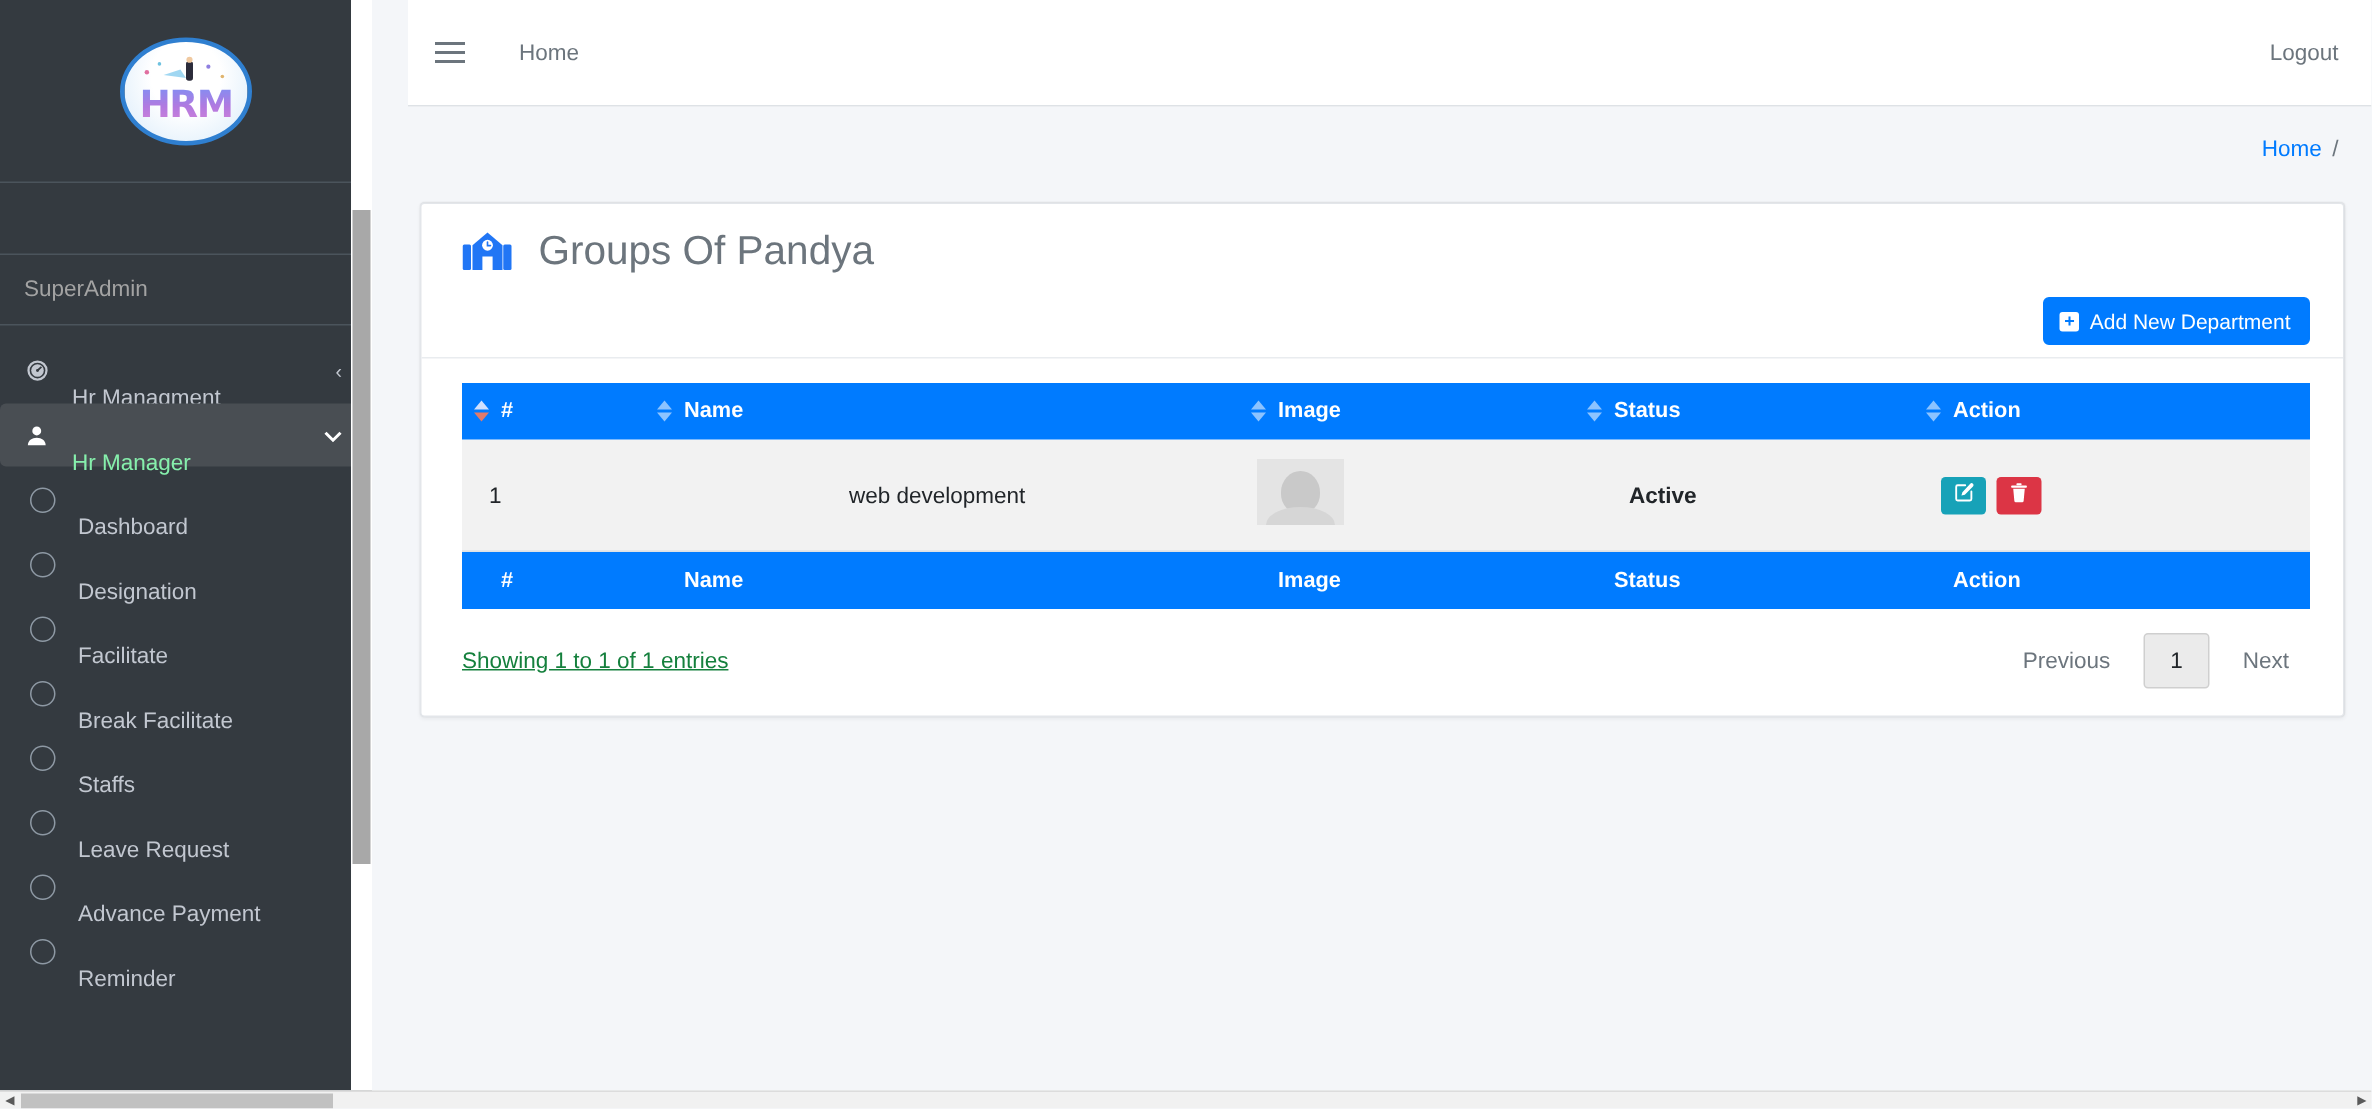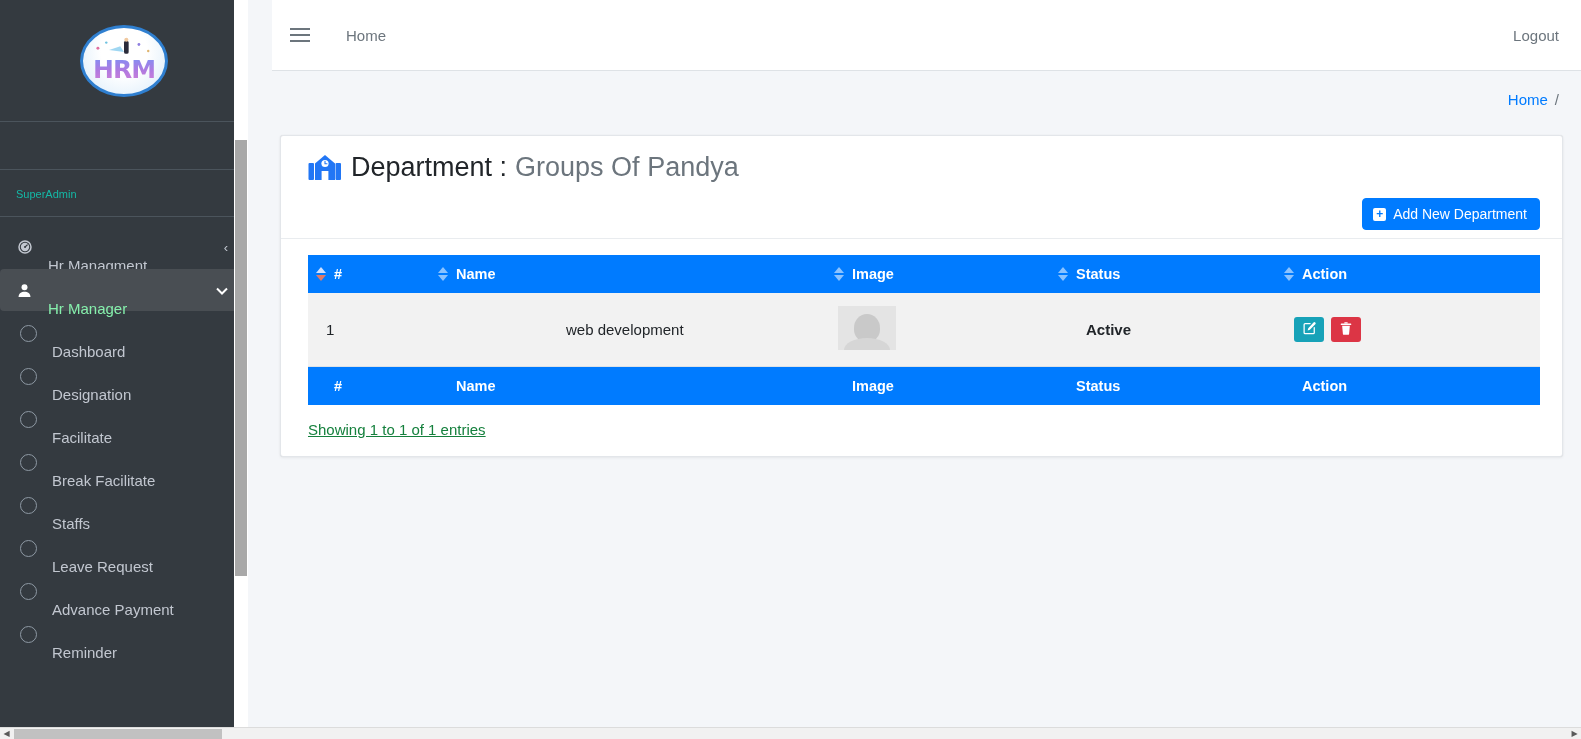--- a/index.html
+++ b/index.html
@@ -51,21 +51,21 @@
     position: absolute; top: 8px; left: 0; width: 100%; height: 30px;
   }
   .brand-strip {
     height: 48px; border-bottom: 1px solid #4b545c; background: #343a40;
   }
   .user-panel {
     padding: 14px 0 14px 16px;
     border-bottom: 1px solid #4b545c;
     margin: 0 8px 0 0;
   }
-  .user-panel .uname { color: #14b8a6; font-size: 11px; }
+  .user-panel .uname { color: #a3a3a3; font-size: 15px; }
 
   .nav { padding-top: 8px; }
   .nav-item {
     display: flex; align-items: center;
     height: 42px; margin: 1px 6px 1px 0;
     padding-left: 16px; border-radius: 4px;
     color: #c2c7d0; font-size: 15px; cursor: pointer;
     position: relative;
   }
   .nav-item.active-parent { background: #494e53; color: #86efac; }
@@ -396,21 +396,20 @@
         <span class="bld-icon">
           <svg width="34" height="28" viewBox="0 0 34 28" fill="#2176f5">
             <rect x="0.5" y="9" width="5.5" height="17" rx="1"></rect>
             <rect x="27.5" y="9" width="5.5" height="17" rx="1"></rect>
             <path d="M17 1 L27 9.5 V26 H7 V9.5 Z"></path>
             <circle cx="17" cy="9.5" r="3.6" fill="#ffffff"></circle>
             <path d="M17 7.3 V9.7 H19" stroke="#2176f5" stroke-width="1.1" fill="none" stroke-linecap="round"></path>
             <rect x="13.6" y="17" width="6.8" height="9" fill="#ffffff"></rect>
           </svg>
         </span>
-        <span>Department :</span>
         <span class="sub">Groups Of Pandya</span>
       </div>
       <button class="add-btn">
         <span class="plus-sq">+</span>
         <span>Add New Department</span>
       </button>
     </div>
 
     <div class="card-body">
 
@@ -505,20 +504,25 @@
             <th class="col-act">
               <span class="hlabel">Action</span>
             </th>
           </tr>
         </tfoot>
       </table>
 
       <div class="dt-bottom">
         <div class="dt-info">Showing 1 to 1 of 1 entries</div>
         <div class="sp"></div>
+        <div class="pager">
+          <span class="pg">Previous</span>
+          <span class="pg num">1</span>
+          <span class="pg">Next</span>
+        </div>
       </div>
 
     </div>
   </div>
 </div>
 
 <div id="hscroll">
   <div class="arrow-l">◀</div>
   <div class="thumb"></div>
   <div class="arrow-r">▶</div>

